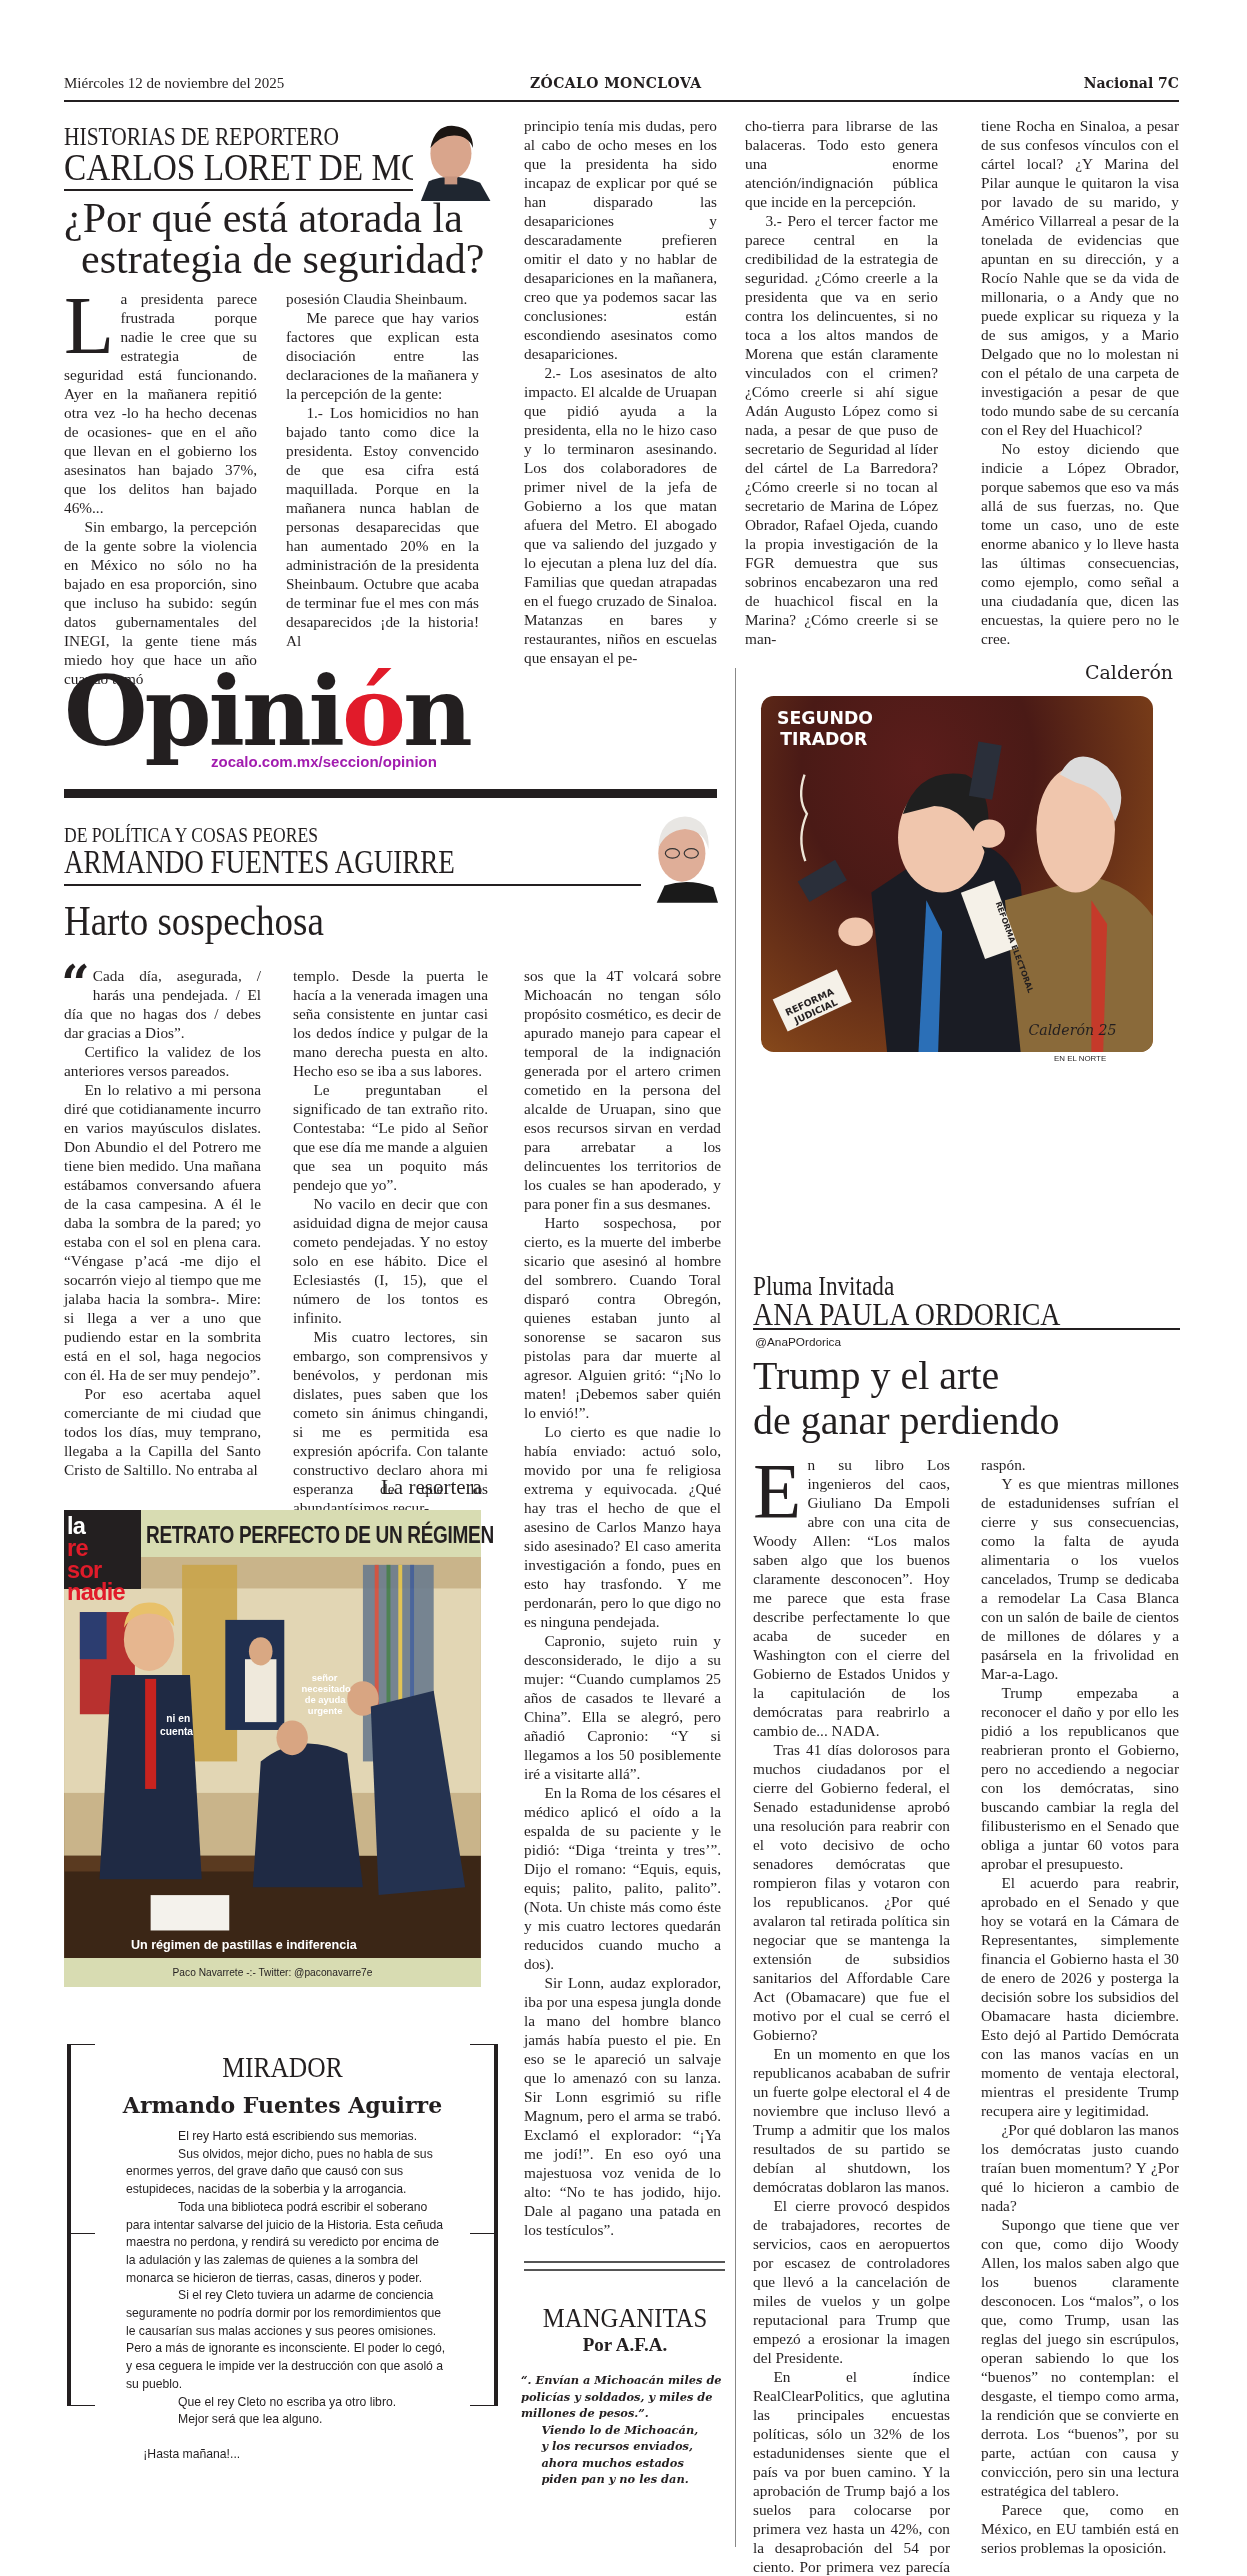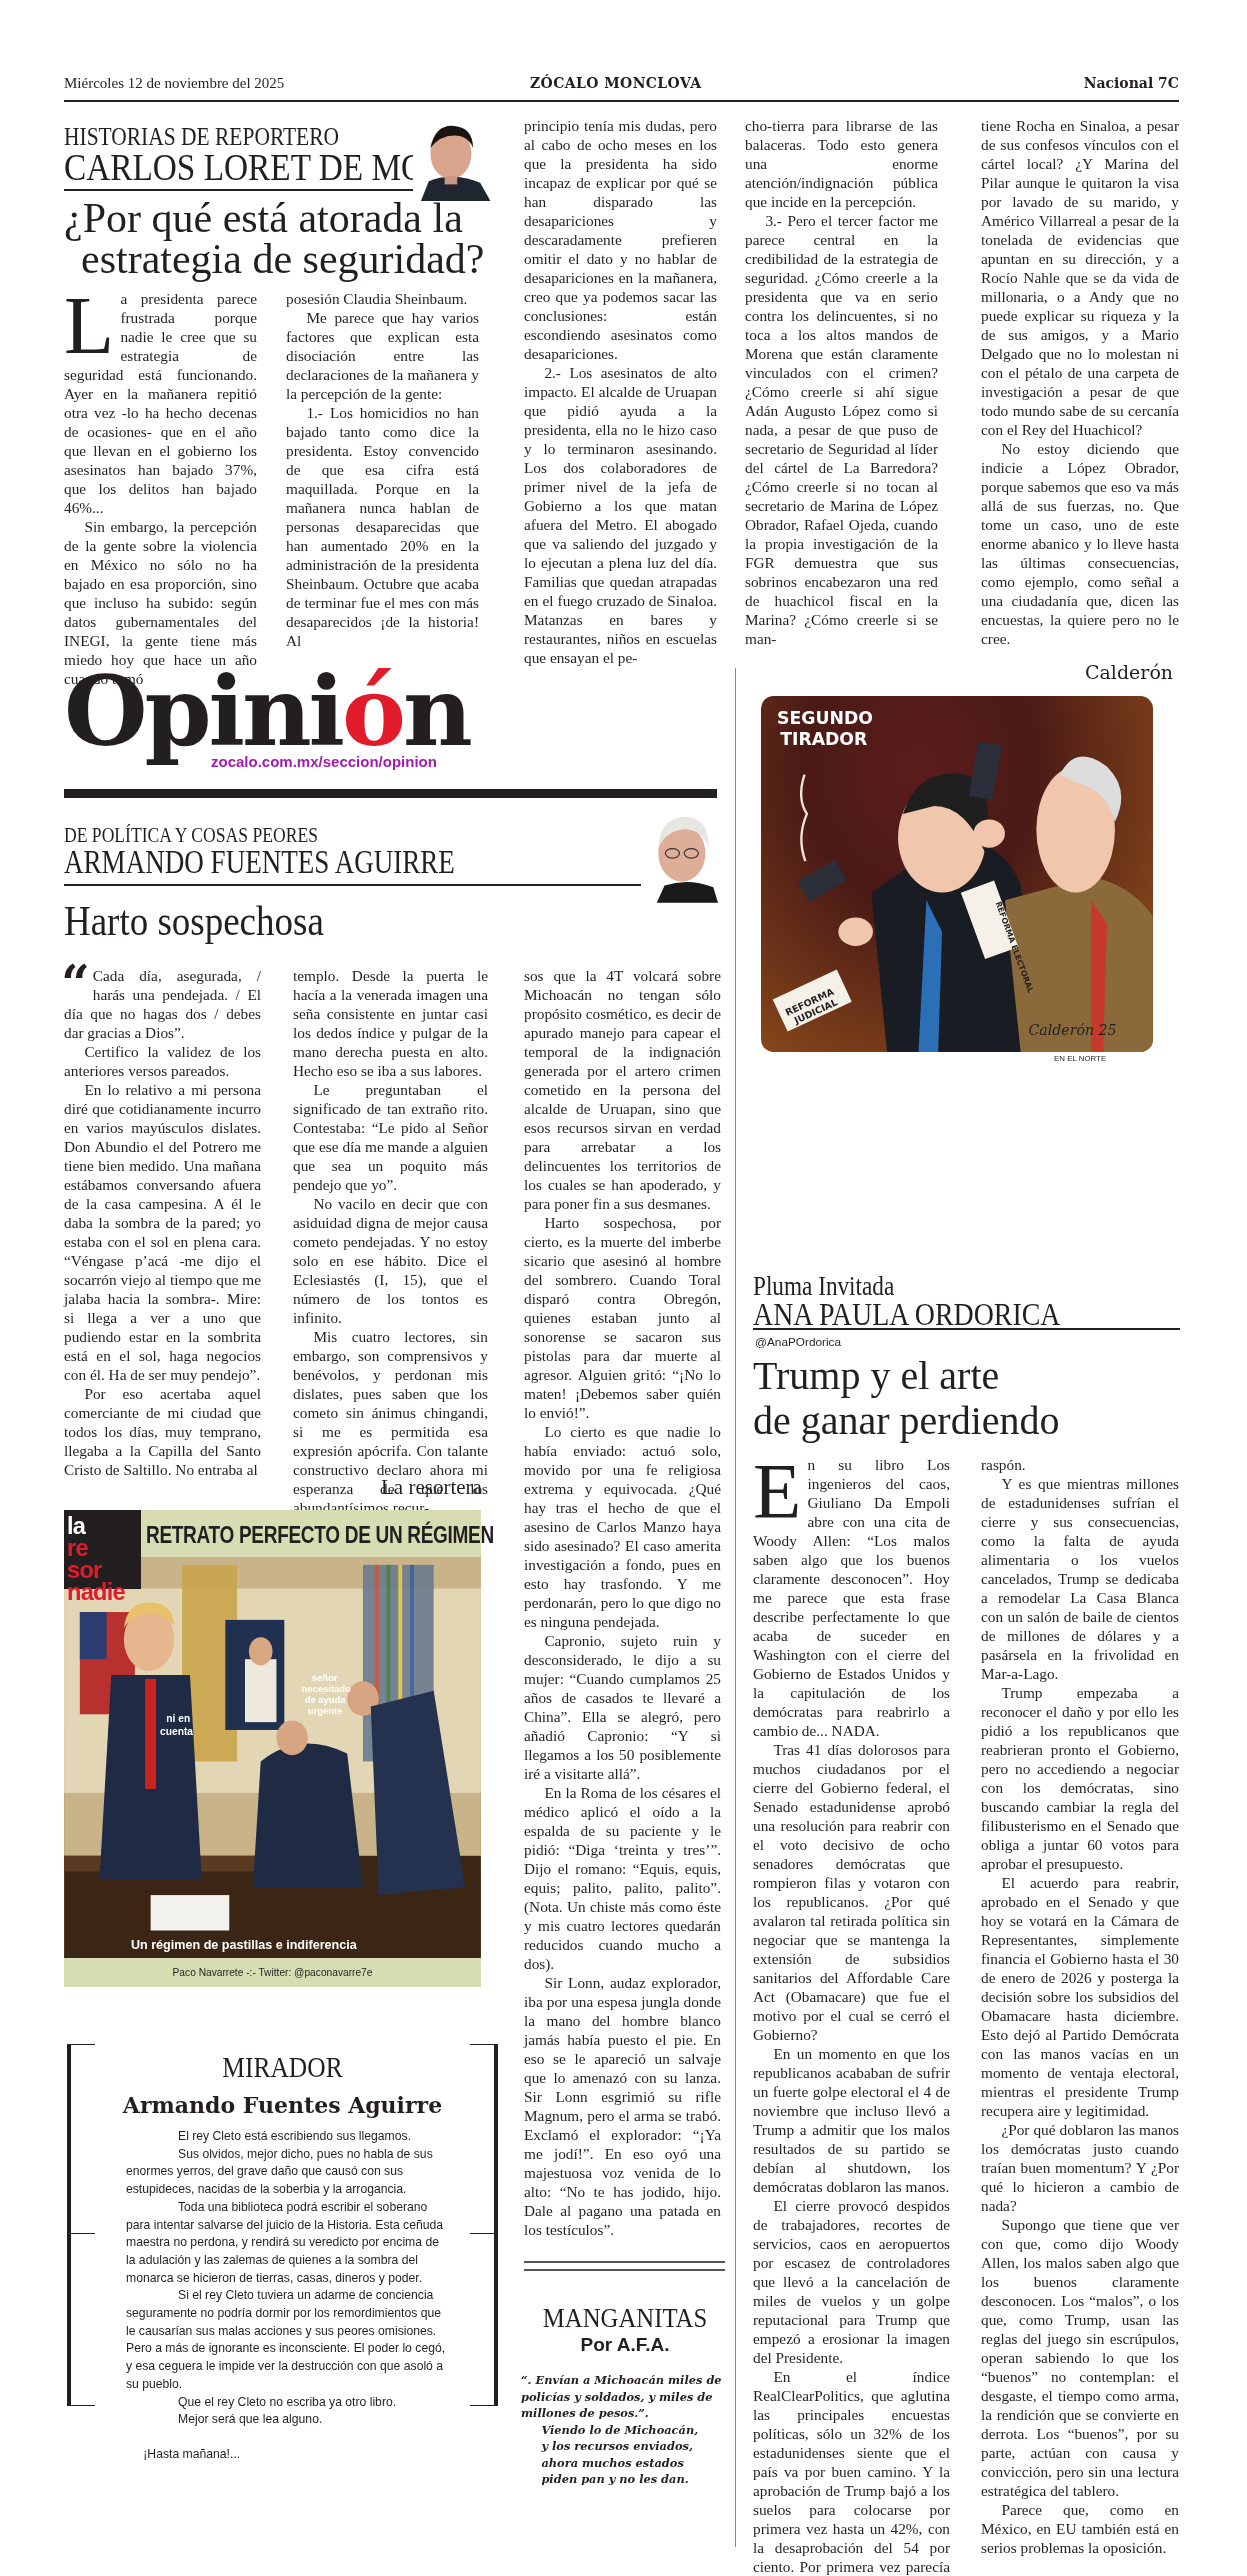--- a/index.html
+++ b/index.html
@@ -52,21 +52,21 @@
   .mirador .bracket-r { position: absolute; right: 0; top: 0; width: 28px; height: 190px; border-right: 4.7px solid #231f20; border-top: 1.6px solid #231f20; border-bottom: 1.6px solid #231f20; }
   .mirador-title { font-family: "Liberation Serif", serif; font-size: 30px; text-align: center; width: 431px; left: 67px; top: 2050px; color: #231f20; transform: scaleX(0.85); }
   .mirador-by { font-family: "DejaVu Serif", serif; font-weight: bold; font-size: 22px; text-align: center; width: 431px; left: 67px; top: 2092px; color: #231f20; }
   .mirador-text { left: 126px; top: 2128px; width: 322px; font-family: "Liberation Sans", sans-serif; font-size: 12.2px; line-height: 17.7px; color: #231f20; }
   .mirador-text p { text-indent: 52px; }
   .mirador-text p.sign { text-indent: 0; padding-left: 17.3px; margin-top: 17.3px; }
 
   
   .mang-rule { left: 524px; height: 1.6px; width: 201px; background: #555; }
   .mang-title { left: 519px; top: 2302px; width: 212px; text-align: center; font-family: "Liberation Serif", serif; font-size: 27.5px; color: #231f20; transform: scaleX(0.9); }
-  .mang-by { left: 519px; top: 2334px; width: 212px; text-align: center; font-family: Liberation Sans, sans-serif; font-weight: bold; font-size: 19px; color: #231f20; }
+  .mang-by { left: 519px; top: 2334px; width: 212px; text-align: center; font-family: Liberation Serif, serif; font-weight: bold; font-size: 19px; color: #231f20; }
   .mang-text { left: 521px; top: 2372px; width: 212px; font-family: "DejaVu Serif", serif; font-style: italic; font-weight: bold; font-size: 11.4px; line-height: 16.5px; color: #231f20; }
   .mang-text p.ind { padding-left: 20.4px; }
 </style>
 </head>
 <body>
 
 <div class="abs folio">
   <span class="date">Miércoles 12 de noviembre del 2025</span>
   <span class="paper">ZÓCALO MONCLOVA</span>
   <span class="section">Nacional 7C</span>
@@ -208,21 +208,21 @@
   <div class="bracket-l" style="height:190px;top:0;"></div>
   <div class="bracket-r" style="height:190px;top:0;"></div>
 </div>
 <div class="abs mirador" style="top:2044px;height:362px;pointer-events:none;">
   <div class="bracket-l" style="height:362px;"></div>
   <div class="bracket-r" style="height:362px;"></div>
 </div>
 <div class="abs mirador-title">MIRADOR</div>
 <div class="abs mirador-by">Armando Fuentes Aguirre</div>
 <div class="abs mirador-text">
-  <p>El rey Cleto está escribiendo sus llegamos.</p>
+  <p>El rey Harto está escribiendo sus memorias.</p>
   <p>Sus olvidos, mejor dicho, pues no habla de sus enormes yerros, del grave daño que causó con sus estupideces, nacidas de la soberbia y la arrogancia.</p>
   <p>Toda una biblioteca podrá escribir el soberano para intentar salvarse del juicio de la Historia. Esta ceñuda maestra no perdona, y rendirá su veredicto por encima de la adulación y las zalemas de quienes a la sombra del monarca se hicieron de tierras, casas, dineros y poder.</p>
   <p>Si el rey Cleto tuviera un adarme de conciencia seguramente no podría dormir por los remordimientos que le causarían sus malas acciones y sus peores omisiones. Pero a más de ignorante es inconsciente. El poder lo cegó, y esa ceguera le impide ver la destrucción con que asoló a su pueblo.</p>
   <p>Que el rey Cleto no escriba ya otro libro.</p>
   <p>Mejor será que lea alguno.</p>
   <p class="sign">¡Hasta mañana!...</p>
 </div>
 
 <div class="abs mang-rule" style="top:2261px;"></div>
 <div class="abs mang-rule" style="top:2269px;"></div>

